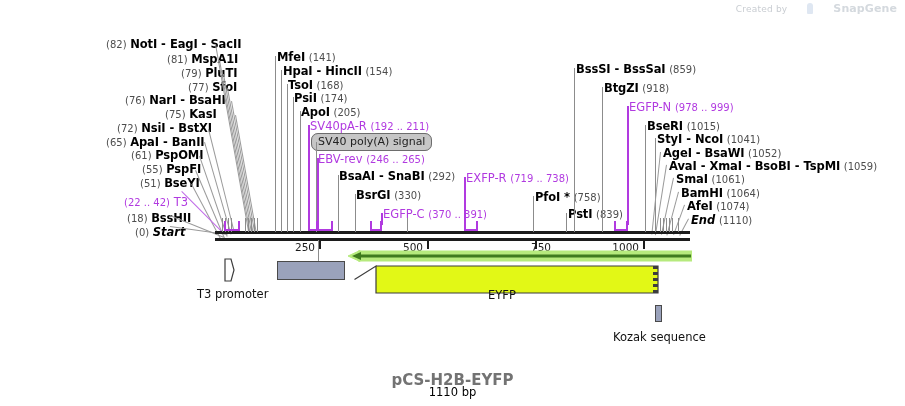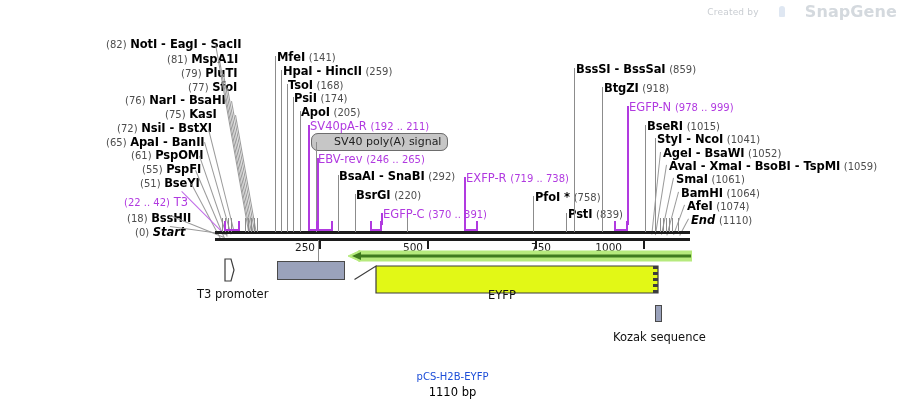--- a/index.html
+++ b/index.html
@@ -7,36 +7,36 @@
     width:905px;height:406px;background:#ffffff;position:relative;overflow:hidden;
     font-family:"DejaVu Sans","Liberation Sans",sans-serif;
     -webkit-font-smoothing:antialiased;
   }
   .stage{position:absolute;inset:0;}
   .abs{position:absolute;white-space:nowrap;}
 
   
   #watermark{top:2px;right:8px;display:flex;align-items:center;gap:20px;}
   #watermark .wm-text{font-size:9px;color:#c9cdd2;letter-spacing:.2px;}
-  #watermark .wm-brand{font-size:16px;color:#d4d9de;font-weight:600;letter-spacing:.1px;}
+  #watermark .wm-brand{font-size:11px;color:#d4d9de;font-weight:600;letter-spacing:.1px;}
   #watermark .wm-mark{width:6px;height:11px;background:#dfe7f2;border-radius:3px 3px 1px 1px;}
 
   
   .lbl{font-size:11.5px;line-height:19px;}
   .enz{font-weight:bold;color:#000;letter-spacing:-0.1px;}
   .enz-italic{font-weight:bold;font-style:italic;color:#000;}
   .pos{color:#4d4d4d;font-size:10px;font-weight:normal;}
   .feat{color:#b13ae0;font-size:11.5px;}
   .feat .pos{color:#b13ae0;font-size:10px;}
   .sep{color:#000;font-weight:bold;}
 
   
   #sv40-tag{
     font-size:11px;color:#222;background:#c6c6c6;border:1px solid #6d6d6d;
-    border-radius:7px;padding:1px 6px 2px 22px;line-height:12px;
+    border-radius:7px;padding:1px 6px 2px 6px;line-height:12px;
   }
 
   
   .leader{position:absolute;background:#9a9a9a;transform-origin:0 0;height:1px;}
   .leader.pink{background:#c06ae8;}
   .vline{position:absolute;width:1px;background:#8c8c8c;}
   .vline.pink{position:absolute;width:2px;background:#b13ae0;}
 
   
   #backbone-top{left:215px;top:231px;width:475px;height:3px;background:#1c1c1c;}
@@ -54,21 +54,21 @@
   #t3-arrow{left:224px;top:258px;width:11px;height:24px;}
   #sv40-box{left:277px;top:261px;width:68px;height:19px;background:#9aa2bb;border:1px solid #4a4a4a;box-sizing:border-box;}
   #sv40-stem{left:318px;top:240px;width:1px;height:24px;background:#8c8c8c;}
   #kozak-box{left:655px;top:305px;width:7px;height:17px;background:#9aa2bb;border:1px solid #4a4a4a;box-sizing:border-box;}
   #green-arrow{left:348px;top:250px;width:344px;height:12px;}
   #eyfp-arrow{left:354px;top:263px;width:305px;height:33px;}
 
   .gname{position:absolute;font-size:11.5px;color:#111;}
 
   
-  #plasmid-name{left:0;right:0;top:371px;text-align:center;font-size:10px;font-weight:normal;color:#1d4ed8;}
+  #plasmid-name{left:0;right:0;top:371px;text-align:center;font-size:15px;font-weight:bold;color:#737373;}
   #plasmid-size{left:0;right:0;top:385px;text-align:center;font-size:11.5px;color:#000;}
 </style>
 </head>
 <body>
 
 <div class="stage">
 
   <div class="abs" id="watermark">
     <span class="wm-text">Created by</span>
     <span class="wm-mark"></span>
@@ -151,21 +151,21 @@
     <div class="leader" style="left:170px;top:226px;width:58px;transform:rotate(8deg);"></div>
   </div>
 
   <div id="mid-col">
     <div class="abs lbl" style="left:277px;top:48px;">
       <span class="enz">MfeI</span>
       <span class="pos">(141)</span>
     </div>
     <div class="abs lbl" style="left:283px;top:62px;">
       <span class="enz">HpaI</span><span class="sep"> - </span><span class="enz">HincII</span>
-      <span class="pos">(259)</span>
+      <span class="pos">(154)</span>
     </div>
     <div class="abs lbl" style="left:288px;top:76px;">
       <span class="enz">TsoI</span>
       <span class="pos">(168)</span>
     </div>
     <div class="abs lbl" style="left:294px;top:89px;">
       <span class="enz">PsiI</span>
       <span class="pos">(174)</span>
     </div>
     <div class="abs lbl" style="left:301px;top:103px;">
@@ -182,21 +182,21 @@
     <div class="abs lbl feat" style="left:318px;top:150px;">
       <span>EBV-rev</span>
       <span class="pos">(246 .. 265)</span>
     </div>
     <div class="abs lbl" style="left:339px;top:167px;">
       <span class="enz">BsaAI</span><span class="sep"> - </span><span class="enz">SnaBI</span>
       <span class="pos">(292)</span>
     </div>
     <div class="abs lbl" style="left:356px;top:186px;">
       <span class="enz">BsrGI</span>
-      <span class="pos">(220)</span>
+      <span class="pos">(330)</span>
     </div>
     <div class="abs lbl feat" style="left:383px;top:205px;">
       <span>EGFP-C</span>
       <span class="pos">(370 .. 391)</span>
     </div>
   </div>
 
   <div>
     <div class="vline" style="left:275px;top:56px;height:178px;"></div>
     <div class="vline" style="left:281px;top:70px;height:164px;"></div>
@@ -338,21 +338,21 @@
     <div class="pbracket" style="left:614px;width:14px;"></div>
   </div>
 
   <div>
     <div class="ruler-num" style="left:318px;text-align:center;">250</div>
     <div class="ruler-tick" style="left:319px;"></div>
     <div class="ruler-num" style="left:426px;">500</div>
     <div class="ruler-tick" style="left:427px;"></div>
     <div class="ruler-num" style="left:534px;margin-left:20px;">750</div>
     <div class="ruler-tick" style="left:535px;"></div>
-    <div class="ruler-num" style="left:625px;">1000</div>
+    <div class="ruler-num" style="left:642px;">1000</div>
     <div class="ruler-tick" style="left:643px;"></div>
   </div>
 
   <svg class="abs" id="t3-arrow" viewBox="0 0 11 24">
     <polygon points="1,1 7,1 10,12 7,23 1,23" fill="#ffffff" stroke="#3d3d3d" stroke-width="1.2"></polygon>
   </svg>
   <div class="abs gname" style="left:197px;top:287px;">T3 promoter</div>
 
   <div class="abs" id="sv40-stem"></div>
   <div class="abs" id="sv40-box"></div>

